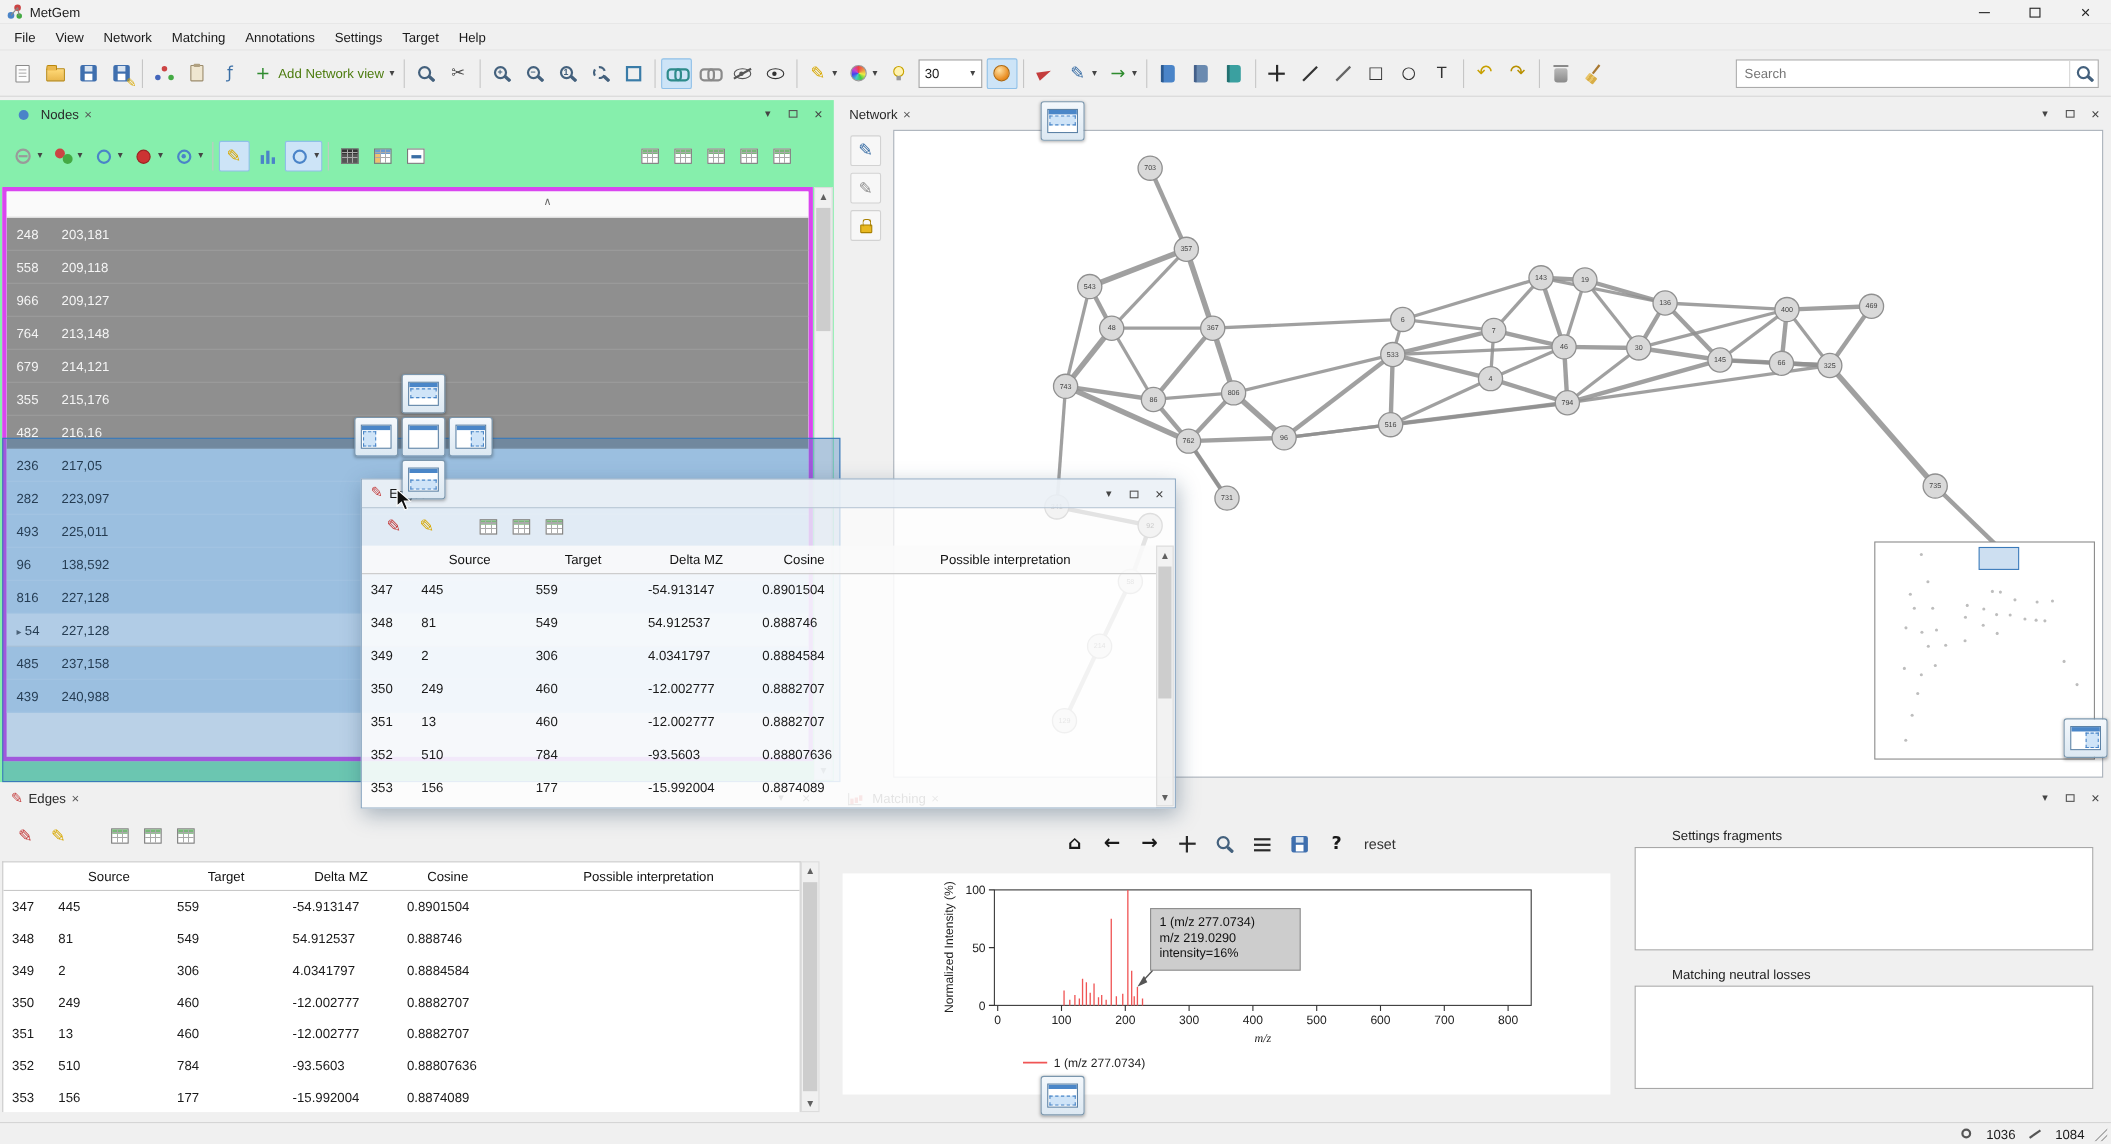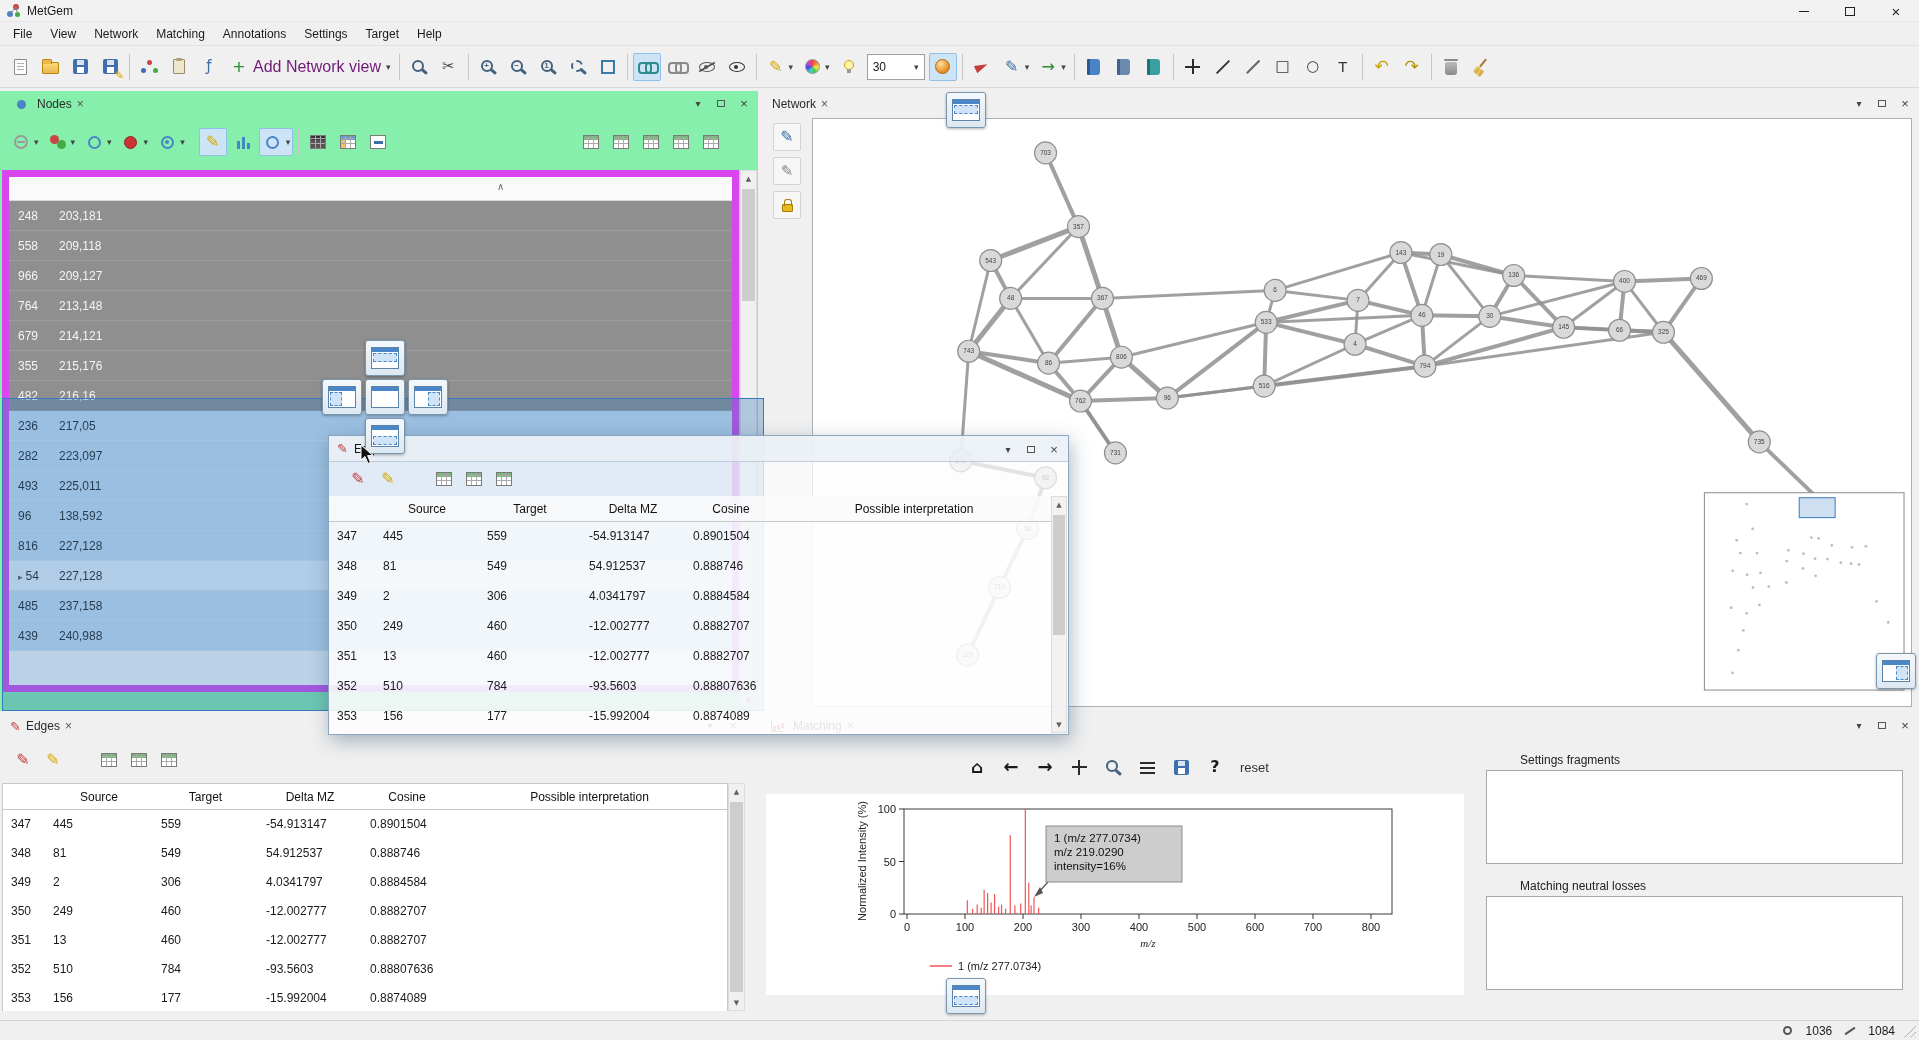--- a/index.html
+++ b/index.html
@@ -16,21 +16,21 @@
 .wc-min{width:10px;height:1px;background:#222;display:block}
 .wc-max{width:10px;height:9px;border:1px solid #222;display:block}
 .wc-close::before{content:"×";font-size:15px}
 #menubar{position:absolute;left:0;top:22px;right:0;height:24px;background:#f0f0f0;display:flex;align-items:center;padding-left:4px;border-bottom:1px solid #e2e2e2}
 .menu-item{padding:3px 9px}
 #toolbar{position:absolute;left:0;top:46px;right:0;height:42px;background:#f0f0f0;display:flex;align-items:center;padding:0 5px;border-bottom:1px solid #d8d8d8;overflow:hidden;white-space:nowrap}
 
 
 .tb-btn{height:28px;min-width:26px;display:inline-flex;align-items:center;justify-content:center;border:1px solid transparent;border-radius:2px;margin:0 1px;padding:0 2px;position:relative;flex:none}
 .tb-btn.checked{background:#cde4f7;border-color:#8fc0e8}
-.tb-text{margin:0 3px;font-size:16px;color:#701a75}
+.tb-text{margin:0 3px;font-size:12px;color:#4d7c0f}
 .dd{font-size:9px;color:#444;margin-left:2px;font-family:"DejaVu Sans",sans-serif}
 .tb-sep{width:1px;height:26px;background:#c6c6c6;margin:0 4px;flex:none}
 .tb-spacer{flex:1}
 .tb-gap{width:26px;flex:none}
 .tb-combo{display:inline-flex;align-items:center;justify-content:space-between;width:58px;height:26px;background:#fff;border:1px solid #a0a0a0;padding:0 5px;margin:0 3px;flex:none}
 .tb-label{margin:0 6px;color:#333;font-size:13px}
 .search-box{display:inline-flex;align-items:center;width:330px;height:26px;background:#fff;border:1px solid #ababab;margin-right:6px;flex:none}
 .search-box input{flex:1;border:none;outline:none;padding:0 7px;font:12px "Liberation Sans",sans-serif;color:#333;background:transparent;min-width:0}
 .search-btn{width:26px;height:24px;display:flex;align-items:center;justify-content:center;border-left:1px solid #d8d8d8}
 
@@ -126,21 +126,21 @@
 .close-x::before{content:"×";font-size:12px;color:#555}
 .dock-btns{position:absolute;right:6px;top:4px;display:flex;gap:7px;align-items:center}
 .dock-btn{width:16px;height:16px;display:flex;align-items:center;justify-content:center;color:#444}
 .float-b::before{content:"▾";font-family:"DejaVu Sans",sans-serif;font-size:10px}
 .sq{width:8px;height:7px;border:1px solid #555;display:block}
 .close-b::before{content:"×";font-size:13px}
 .tabpen::before{content:"✎";font-family:"DejaVu Sans",sans-serif;font-size:13px;color:#c43c3c}
 
 #nodes-dock{position:absolute;left:0;top:91px;width:758px;height:620px;background:#86efac}
 #nodes-toolbar{position:absolute;left:6px;top:27px;right:6px;height:48px;display:flex;align-items:center}
-#nodes-table{position:absolute;left:2px;top:79px;width:737px;bottom:19px;background:#fff;border:7px solid #d946ef;overflow:hidden}
+#nodes-table{position:absolute;left:2px;top:79px;width:737px;bottom:19px;background:#fff;border:4px solid #d946ef;overflow:hidden}
 #nodes-header{height:24px;background:#fafafa;border-bottom:1px solid #d8d8d8;position:relative}
 .sort-up{position:absolute;left:488px;top:4px;font-size:10px;color:#666;font-family:"DejaVu Sans",sans-serif}
 .sort-up::before{content:"∧"}
 .n-row{display:flex;height:30px;line-height:30px}
 .n-rh{width:42px;padding-left:9px;flex:none}
 .n-val{padding-left:8px;flex:1}
 .n-row.gray{background:#8f8f8f;color:#f5f5f5;border-bottom:1px solid #9c9c9c}
 .n-row.blue{background:#cfe3f5;color:#1a1a1a;border-bottom:1px solid #dcebf8}
 .n-row.current{background:#f2f8fd;color:#1a1a1a;border-bottom:1px solid #e0e0e0}
 .n-row.current .n-rh::before{content:"▸";margin-right:3px;font-size:9px;color:#555;font-family:"DejaVu Sans",sans-serif}
@@ -454,20 +454,28 @@
         <span class="ic">
           <span class="i-trash"></span>
         </span>
       </span>
       <span class="tb-btn">
         <span class="ic">
           <span class="i-broom"></span>
         </span>
       </span>
       <span class="tb-spacer"></span>
+      <span class="search-box">
+        <input type="text" placeholder="Search" style="">
+        <span class="search-btn">
+          <span class="ic">
+            <span class="i-mag"></span>
+          </span>
+        </span>
+      </span>
     </div>
 
   <div id="nodes-dock">
     <span class="dock-tab">
       <span class="ic">
           <span class="i-dot-blue"></span>
         </span>
       <span>Nodes</span>
       <span class="close-x"></span>
     </span>

